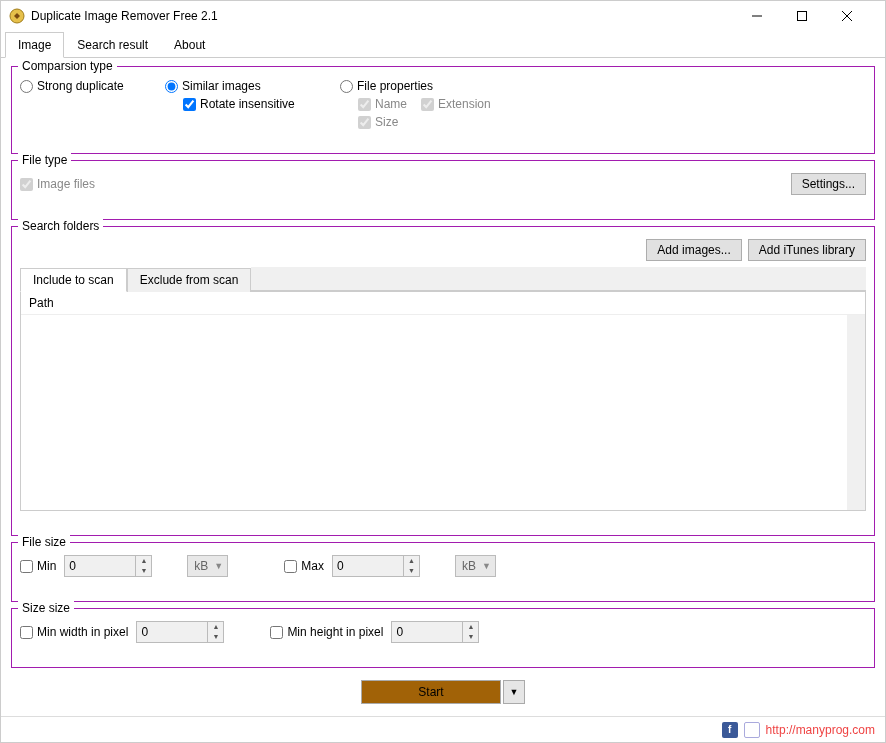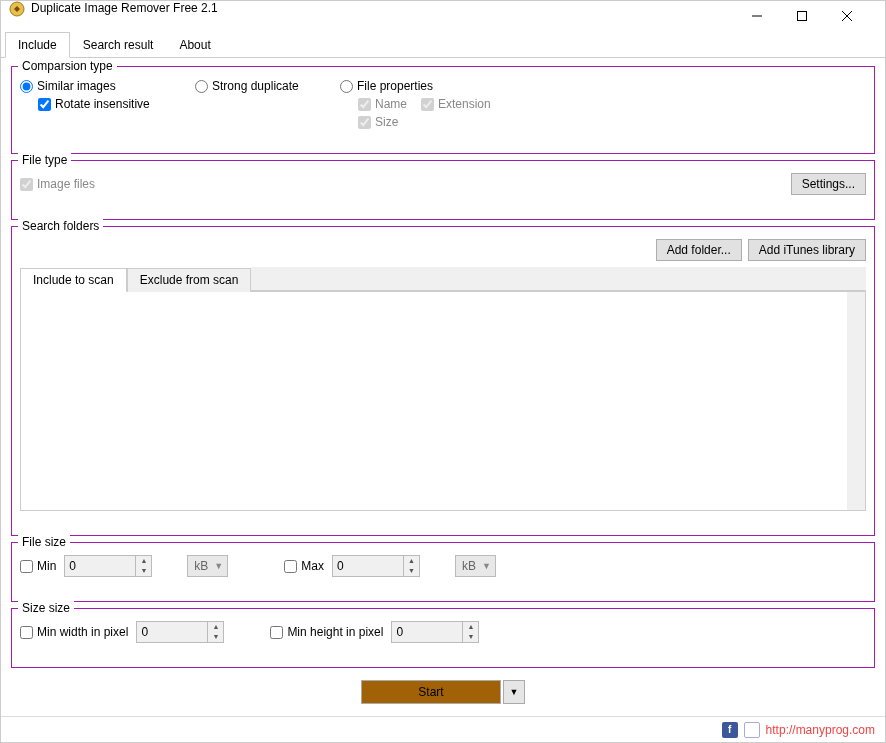--- a/index.html
+++ b/index.html
@@ -10,21 +10,21 @@
   color: #000;
   width: 886px;
   height: 743px;
   display: flex;
   flex-direction: column;
   border: 1px solid #ccc;
 }
 .titlebar {
   height: 30px;
   display: flex;
-  align-items: flex-start;
+  align-items: center;
   padding: 0 16px 0 8px;
   background: #fff;
 }
 .titlebar .app-icon {
   width: 16px; height: 16px;
   margin-right: 6px;
   display: inline-flex;
   align-items: center;
   justify-content: center;
 }
@@ -251,44 +251,44 @@
     <div class="win-btn">
       <svg width="10" height="10">
           <line x1="0" y1="0" x2="10" y2="10" stroke="#000"></line>
           <line x1="10" y1="0" x2="0" y2="10" stroke="#000"></line>
         </svg>
     </div>
   </div>
 </div>
 
 <div class="tabbar">
-  <div class="tab active">Include</div>
+  <div class="tab active">Image</div>
   <div class="tab">Search result</div>
   <div class="tab">About</div>
 </div>
 
 <div class="content">
 
   <div class="groupbox">
     <span class="legend">Comparsion type</span>
     <div class="comparsion-row">
+      <div class="comparsion-col col1">
+        <label class="radio-wrap">
+          <input type="radio" name="ctype" style="">
+          <span>Strong duplicate</span>
+        </label>
+      </div>
       <div class="comparsion-col col2">
         <label class="radio-wrap">
           <input type="radio" name="ctype" checked="" style="">
           <span>Similar images</span>
         </label>
         <label class="check-wrap" style="padding-left:18px">
           <input type="checkbox" checked="" style="">
           <span>Rotate insensitive</span>
-        </label>
-      </div>
-      <div class="comparsion-col col1">
-        <label class="radio-wrap">
-          <input type="radio" name="ctype" style="">
-          <span>Strong duplicate</span>
         </label>
       </div>
       <div class="comparsion-col col3">
         <label class="radio-wrap">
           <input type="radio" name="ctype" style="">
           <span>File properties</span>
         </label>
         <div class="subchecks">
           <label class="check-wrap disabled">
             <input type="checkbox" checked="" disabled="" style="">
@@ -317,29 +317,30 @@
         <span>Image files</span>
       </label>
       <span class="spacer"></span>
       <button class="btn">Settings...</button>
     </div>
   </div>
 
   <div class="groupbox search-folders-group">
     <span class="legend">Search folders</span>
     <div class="sf-buttons">
-      <button class="btn">Add folder...</button>
+      <button class="btn">Add images...</button>
       <button class="btn">Add iTunes library</button>
     </div>
     <div class="inner-tabbar">
       <div class="inner-tab active">Include to scan</div>
       <div class="inner-tab">Exclude from scan</div>
       <div class="fill"></div>
     </div>
     <div class="path-area">
+      <div class="path-header">Path</div>
       <div class="path-list"></div>
     </div>
   </div>
 
   <div class="groupbox">
     <span class="legend">File size</span>
     <div class="size-row">
       <label class="check-wrap">
         <input type="checkbox" style="">
         <span>Min</span>

